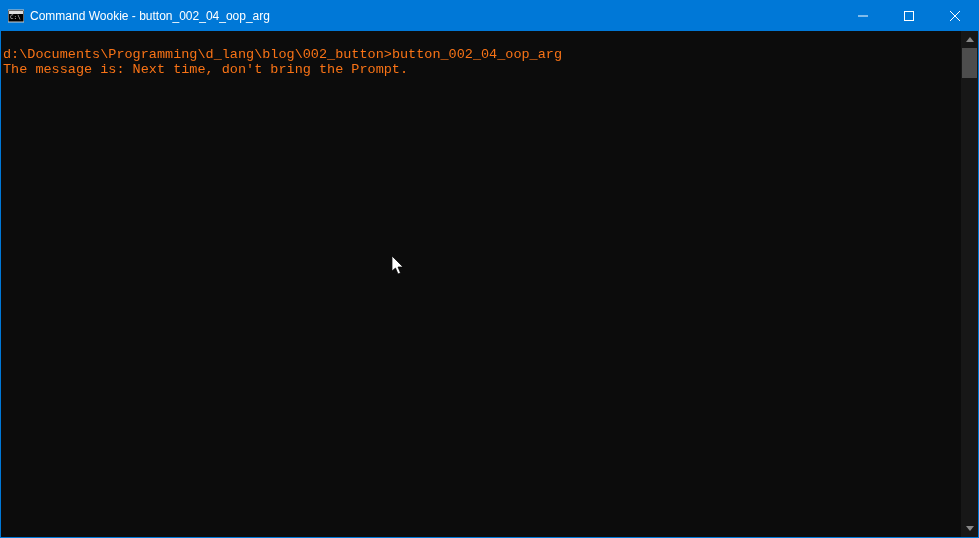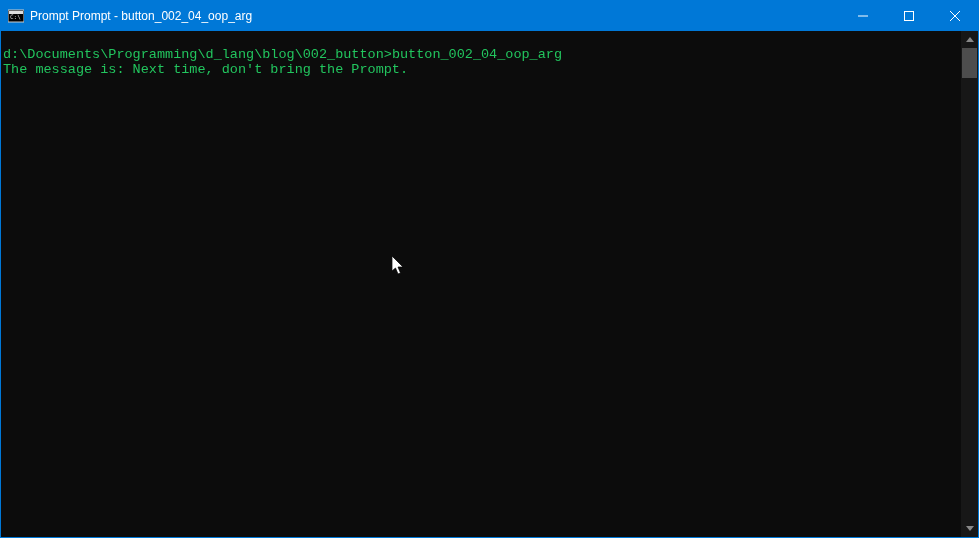--- a/index.html
+++ b/index.html
@@ -67,21 +67,21 @@
     .terminal-area {
       flex: 1;
       display: flex;
       background: #000000;
       position: relative;
     }
     
     .terminal-content {
       flex: 1;
       background: #0c0c0c;
-      color: #22c55e;
+      color: #f97316;
       font-family: Consolas, "Courier New", monospace;
       font-size: 13.5px;
       line-height: 15px;
       padding: 1px 2px;
       white-space: pre;
       overflow: hidden;
     }
     
     .terminal-line {
       display: block;
@@ -139,21 +139,21 @@
 
 <div class="window">
   <div class="titlebar">
     <div class="titlebar-icon">
       <svg width="16" height="16" viewBox="0 0 16 16">
         <rect x="0" y="2" width="16" height="12" fill="#000" stroke="#ccc" stroke-width="1"></rect>
         <rect x="1" y="3" width="14" height="3" fill="#ddd"></rect>
         <text x="2" y="11" font-size="6" fill="#ccc" font-family="monospace">C:\</text>
       </svg>
     </div>
-    <div class="titlebar-title">Prompt Prompt - button_002_04_oop_arg</div>
+    <div class="titlebar-title">Command Wookie - button_002_04_oop_arg</div>
     <div class="window-controls">
       <div class="window-control">
         <svg width="10" height="10" viewBox="0 0 10 10">
           <line x1="0" y1="5" x2="10" y2="5" stroke="#fff" stroke-width="1"></line>
         </svg>
       </div>
       <div class="window-control">
         <svg width="10" height="10" viewBox="0 0 10 10">
           <rect x="0.5" y="0.5" width="9" height="9" fill="none" stroke="#fff" stroke-width="1"></rect>
         </svg>

